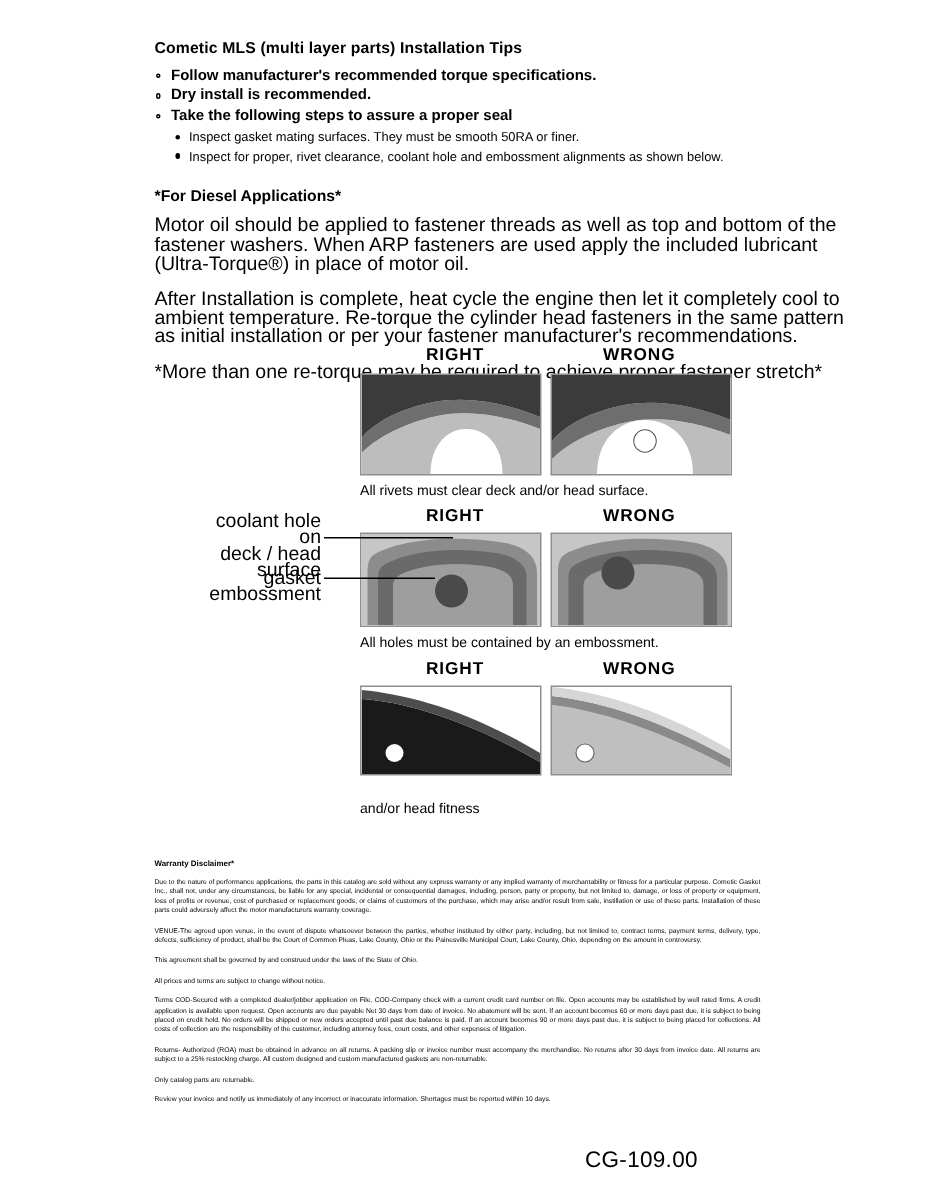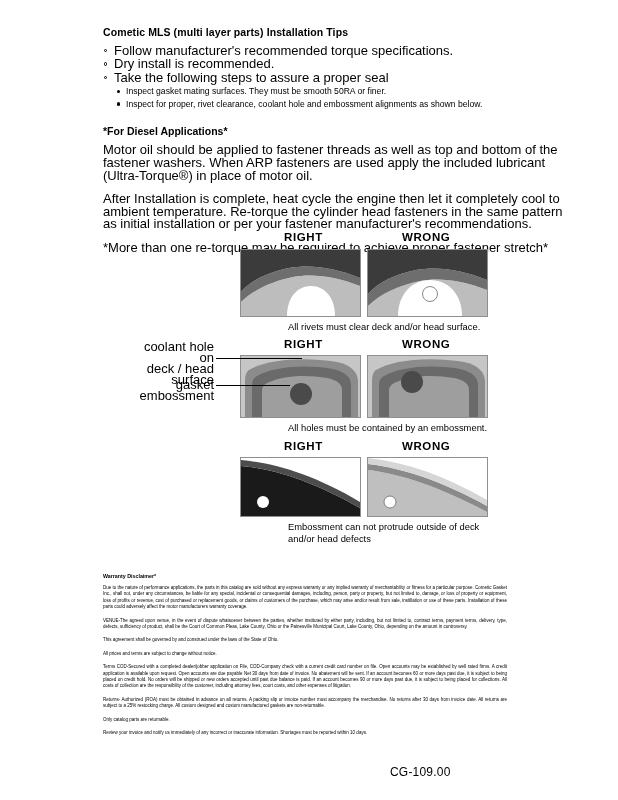--- a/index.html
+++ b/index.html
@@ -32,25 +32,26 @@
     font-weight: bold;
     margin: 0 0 7px 0;
     letter-spacing: 0.1px;
   }
   .bullet-list {
     margin: 0;
     padding: 0;
     list-style: none;
   }
   .bullet-list li {
-    font-size: 13px;
+    font-size: 10px;
     line-height: 12.4px;
     position: relative;
     padding-left: 11px;
     margin-bottom: 1px;
+    font-weight: bold;
   }
   .bullet-list li .hollow-dot {
     position: absolute;
     left: 1px;
     top: 4px;
     width: 3.2px;
     height: 3.2px;
     border: 0.8px solid #000;
     border-radius: 50%;
     box-sizing: border-box;
@@ -100,21 +101,20 @@
   .fig-label {
     position: absolute;
     font-size: 11.5px;
     font-weight: bold;
     letter-spacing: 0.6px;
   }
   .caption {
     position: absolute;
     font-size: 9.4px;
     line-height: 12px;
-    margin-left: 48px;
   }
   .panel {
     position: absolute;
     box-sizing: border-box;
     border: 1px solid #8f8f8f;
     overflow: hidden;
   }
   .annot {
     position: absolute;
     font-size: 13px;
@@ -141,21 +141,21 @@
   .warranty p {
     font-size: 4.5px;
     line-height: 6.4px;
     margin: 0 0 7px 0;
     text-align: justify;
   }
   .doc-code {
     position: absolute;
     left: 390px;
     top: 765px;
-    font-size: 12px;
+    font-size: 15px;
     font-weight: normal;
     letter-spacing: 0.2px;
   }
 </style>
 </head>
 <body>
 
 <div class="page">
 
   <div class="content">
@@ -273,22 +273,22 @@
       <svg width="119" height="58" viewBox="0 0 119 58">
         <rect x="0" y="0" width="119" height="58" fill="#ffffff"></rect>
         <path d="M0 12 C34 16 74 30 119 54 L119 58 L0 58 Z" fill="#bfbfbf"></path>
         <path d="M0 12 C34 16 74 30 119 54 L119 48 C76 24 36 10 0 6 Z" fill="#8a8a8a"></path>
         <path d="M0 6 C36 10 76 24 119 48 L119 42 C78 18 38 4 0 0 Z" fill="#d6d6d6"></path>
         <circle cx="22" cy="44" r="6" fill="#ffffff" stroke="#6a6a6a" stroke-width="0.8"></circle>
       </svg>
     </div>
 
     <div class="caption" style="left:240px; top:521px; width:300px;">
-      <span>Embossment can not protrude outside of deck</span><br>
-      <span>and/or head defects</span>
+      <br>
+      <span>and/or head fitness</span>
     </div>
   </div>
 
   <div class="warranty">
     <h3>Warranty Disclaimer*</h3>
     <p>Due to the nature of performance applications, the parts in this catalog are sold without any express warranty or any implied warranty of merchantability or fitness for a particular purpose.  Cometic Gasket Inc., shall not, under any circumstances, be liable for any special, incidental or consequential damages, including, person, party or property, but not limited to, damage, or loss of property or equipment, loss of profits or revenue, cost of purchased or replacement goods, or claims of customers of the purchase, which may arise and/or result from sale, instillation or use of these parts.  Installation of these parts could adversely affect the motor manufacturers warranty coverage.</p>
     <p>VENUE-The agreed upon venue, in the event of dispute whatsoever between the parties, whether instituted by either party, including, but not limited to, contract terms, payment terms, delivery, type, defects, sufficiency of product, shall be the Court of Common Pleas, Lake County, Ohio or the Painesville Municipal Court, Lake County, Ohio, depending on the amount in controversy.</p>
     <p>This agreement shall be governed by and construed under the laws of the State of Ohio.</p>
     <p>All prices and terms are subject to change without notice.</p>
     <p>Terms COD-Secured with a completed dealer/jobber application on File, COD-Company check with a current credit card number on file.  Open accounts may be established by well rated firms.  A credit application is available upon request.  Open accounts are due payable Net 30 days from date of invoice.  No abatement will be sent.  If an account becomes 60 or more days past due, it is subject to being placed on credit hold.  No orders will be shipped or new orders accepted until past due balance is paid.  If an account becomes 90 or more days past due, it is subject to being placed for collections.  All costs of collection are the responsibility of the customer, including attorney fees, court costs, and other expenses of litigation.</p>

